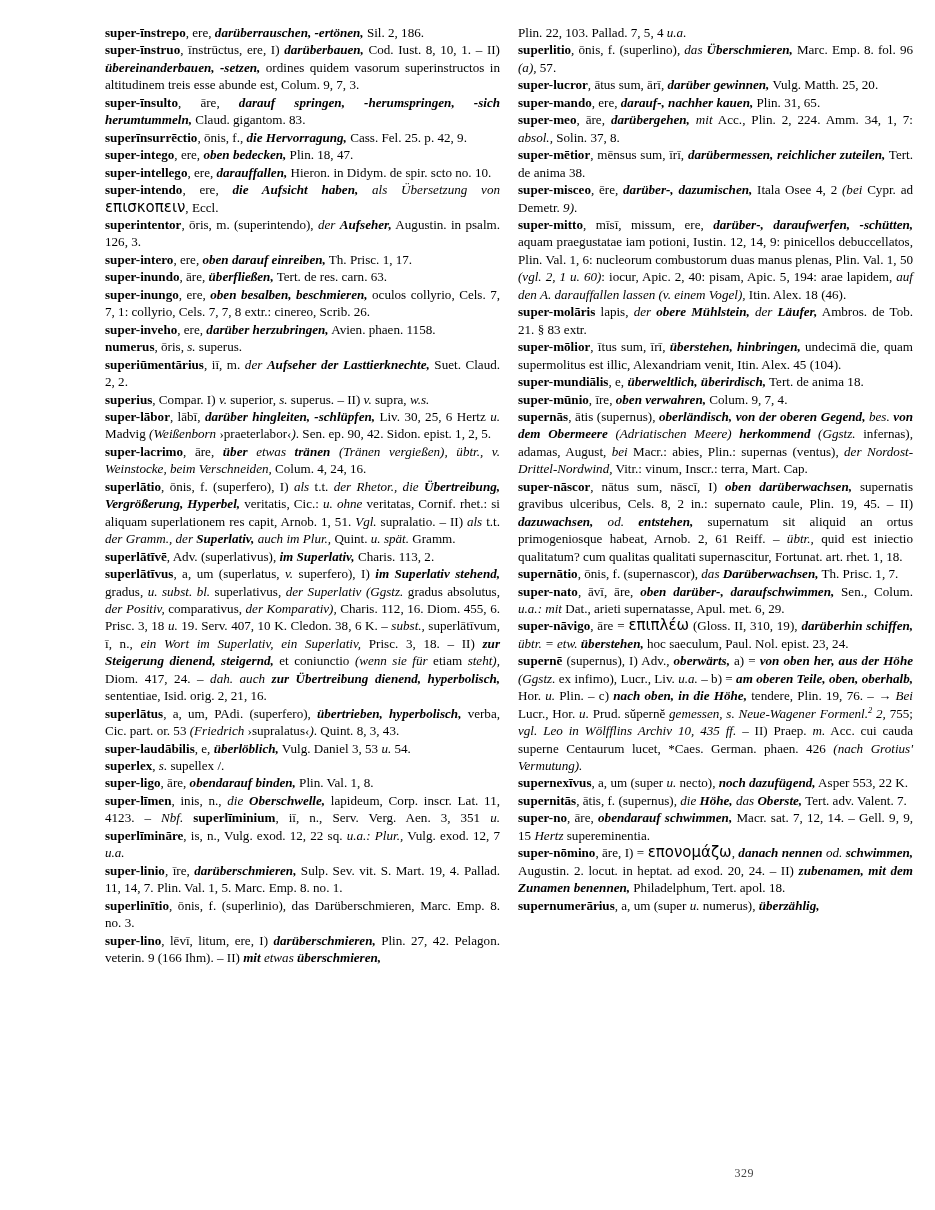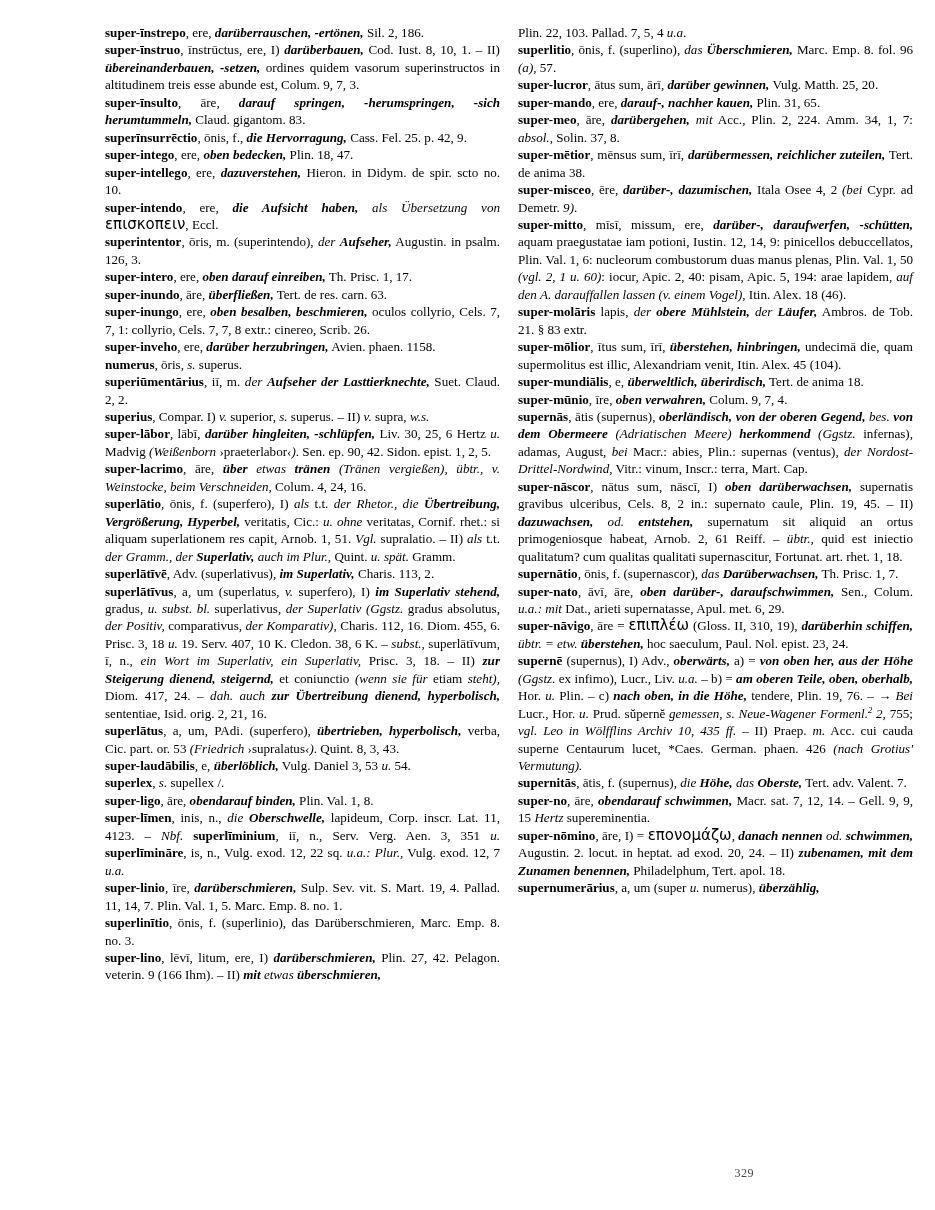--- a/index.html
+++ b/index.html
@@ -67,21 +67,21 @@
 <body>
 
 <div id="page">
   <div id="columns">
     <div class="column" id="col-left">
         <p class="entry"><b>super-īnstrepo</b>, ere, <span class="bi">darüberrauschen, -ertönen,</span> Sil. 2, 186.</p>
         <p class="entry"><b>super-īnstruo</b>, īnstrūctus, ere, I) <span class="bi">darüberbauen,</span> Cod. Iust. 8, 10, 1. – II) <span class="bi">übereinanderbauen, -setzen,</span> ordines quidem vasorum superinstructos in altitudinem treis esse abunde est, Colum. 9, 7, 3.</p>
         <p class="entry"><b>super-īnsulto</b>, āre, <span class="bi">darauf springen, -herumspringen, -sich herumtummeln,</span> Claud. gigantom. 83.</p>
         <p class="entry"><b>superīnsurrēctio</b>, ōnis, f., <span class="bi">die Hervorragung,</span> Cass. Fel. 25. p. 42, 9.</p>
         <p class="entry"><b>super-intego</b>, ere, <span class="bi">oben bedecken,</span> Plin. 18, 47.</p>
-        <p class="entry"><b>super-intellego</b>, ere, <span class="bi">dazuverstehen,</span> Hieron. in Didym. de spir. scto no. 10.</p>
+        <p class="entry"><b>super-intellego</b>, ere, <span class="bi">darauffallen,</span> Hieron. in Didym. de spir. scto no. 10.</p>
         <p class="entry"><b>super-intendo</b>, ere, <span class="bi">die Aufsicht haben,</span> <i>als Übersetzung von</i> <span class="gk">επισκοπειν</span>, Eccl.</p>
         <p class="entry"><b>superintentor</b>, ōris, m. (superintendo), <i>der</i> <span class="bi">Aufseher,</span> Augustin. in psalm. 126, 3.</p>
         <p class="entry"><b>super-intero</b>, ere, <span class="bi">oben darauf einreiben,</span> Th. Prisc. 1, 17.</p>
         <p class="entry"><b>super-inundo</b>, āre, <span class="bi">überfließen,</span> Tert. de res. carn. 63.</p>
         <p class="entry"><b>super-inungo</b>, ere, <span class="bi">oben besalben, beschmieren,</span> oculos collyrio, Cels. 7, 7, 1: collyrio, Cels. 7, 7, 8 extr.: cinereo, Scrib. 26.</p>
         <p class="entry"><b>super-inveho</b>, ere, <span class="bi">darüber herzubringen,</span> Avien. phaen. 1158.</p>
         <p class="entry"><b>numerus</b>, ōris, <i>s.</i> superus.</p>
         <p class="entry"><b>superiūmentārius</b>, iī, m. <i>der</i> <span class="bi">Aufseher der Lasttierknechte,</span> Suet. Claud. 2, 2.</p>
         <p class="entry"><b>superius</b>, Compar. I) <i>v.</i> superior, <i>s.</i> superus. – II) <i>v.</i> supra, <i>w.s.</i></p>
         <p class="entry"><b>super-lābor</b>, lābī, <span class="bi">darüber hingleiten, -schlüpfen,</span> Liv. 30, 25, 6 Hertz <i>u.</i> Madvig <i>(Weißenborn</i> ›praeterlabor‹<i>)</i>. Sen. ep. 90, 42. Sidon. epist. 1, 2, 5.</p>
@@ -110,20 +110,21 @@
         <p class="entry"><b>super-molāris</b> lapis, <i>der</i> <span class="bi">obere Mühlstein,</span> <i>der</i> <span class="bi">Läufer,</span> Ambros. de Tob. 21. § 83 extr.</p>
         <p class="entry"><b>super-mōlior</b>, ītus sum, īrī, <span class="bi">überstehen, hinbringen,</span> undecimā die, quam supermolitus est illic, Alexandriam venit, Itin. Alex. 45 (104).</p>
         <p class="entry"><b>super-mundiālis</b>, e, <span class="bi">überweltlich, überirdisch,</span> Tert. de anima 18.</p>
         <p class="entry"><b>super-mūnio</b>, īre, <span class="bi">oben verwahren,</span> Colum. 9, 7, 4.</p>
         <p class="entry"><b>supernās</b>, ātis (supernus), <span class="bi">oberländisch, von der oberen Gegend,</span> <i>bes.</i> <span class="bi">von dem Obermeere</span> <i>(Adriatischen Meere)</i> <span class="bi">herkommend</span> <i>(Ggstz.</i> infernas), adamas, August, <i>bei</i> Macr.: abies, Plin.: supernas (ventus), <i>der Nordost-Drittel-Nordwind,</i> Vitr.: vinum, Inscr.: terra, Mart. Cap.</p>
         <p class="entry"><b>super-nāscor</b>, nātus sum, nāscī, I) <span class="bi">oben darüberwachsen,</span> supernatis gravibus ulceribus, Cels. 8, 2 in.: supernato caule, Plin. 19, 45. – II) <span class="bi">dazuwachsen,</span> <i>od.</i> <span class="bi">entstehen,</span> supernatum sit aliquid an ortus primogeniosque habeat, Arnob. 2, 61 Reiff. – <i>übtr.,</i> quid est iniectio qualitatum? cum qualitas qualitati supernascitur, Fortunat. art. rhet. 1, 18.</p>
         <p class="entry"><b>supernātio</b>, ōnis, f. (supernascor), <i>das</i> <span class="bi">Darüberwachsen,</span> Th. Prisc. 1, 7.</p>
         <p class="entry"><b>super-nato</b>, āvī, āre, <span class="bi">oben darüber-, daraufschwimmen,</span> Sen., Colum. <i>u.a.: mit</i> Dat., arieti supernatasse, Apul. met. 6, 29.</p>
         <p class="entry"><b>super-nāvigo</b>, āre = <span class="gk">επιπλέω</span> (Gloss. II, 310, 19), <span class="bi">darüberhin schiffen,</span> <i>übtr. = etw.</i> <span class="bi">überstehen,</span> hoc saeculum, Paul. Nol. epist. 23, 24.</p>
         <p class="entry"><b>supernē</b> (supernus), I) Adv., <span class="bi">oberwärts,</span> a) = <span class="bi">von oben her, aus der Höhe</span> <i>(Ggstz.</i> ex infimo), Lucr., Liv. <i>u.a.</i> – b) = <span class="bi">am oberen Teile, oben, oberhalb,</span> Hor. <i>u.</i> Plin. – c) <span class="bi">nach oben, in die Höhe,</span> tendere, Plin. 19, 76. – → <i>Bei</i> Lucr., Hor. <i>u.</i> Prud. sŭpernĕ <i>gemessen, s. Neue-Wagener Formenl.<sup>2</sup> 2,</i> 755; <i>vgl. Leo in Wölfflins Archiv 10, 435 ff.</i> – II) Praep. <i>m.</i> Acc. cui cauda superne Centaurum lucet, *Caes. German. phaen. 426 <i>(nach Grotius' Vermutung).</i></p>
+        <p class="entry"><b>supernexīvus</b>, a, um (super <i>u.</i> necto), <span class="bi">noch dazufügend,</span> Asper 553, 22 K.</p>
         <p class="entry"><b>supernitās</b>, ātis, f. (supernus), <i>die</i> <span class="bi">Höhe,</span> <i>das</i> <span class="bi">Oberste,</span> Tert. adv. Valent. 7.</p>
         <p class="entry"><b>super-no</b>, āre, <span class="bi">obendarauf schwimmen,</span> Macr. sat. 7, 12, 14. – Gell. 9, 9, 15 <i>Hertz</i> supereminentia.</p>
         <p class="entry"><b>super-nōmino</b>, āre, I) = <span class="gk">επονομάζω</span>, <span class="bi">danach nennen</span> <i>od.</i> <span class="bi">schwimmen,</span> Augustin. 2. locut. in heptat. ad exod. 20, 24. – II) <span class="bi">zubenamen, mit dem Zunamen benennen,</span> Philadelphum, Tert. apol. 18.</p>
         <p class="entry"><b>supernumerārius</b>, a, um (super <i>u.</i> numerus), <span class="bi">überzählig,</span></p>
       </div>
   </div>
   <div id="folio">329</div>
 </div>
 
 </body></html>

